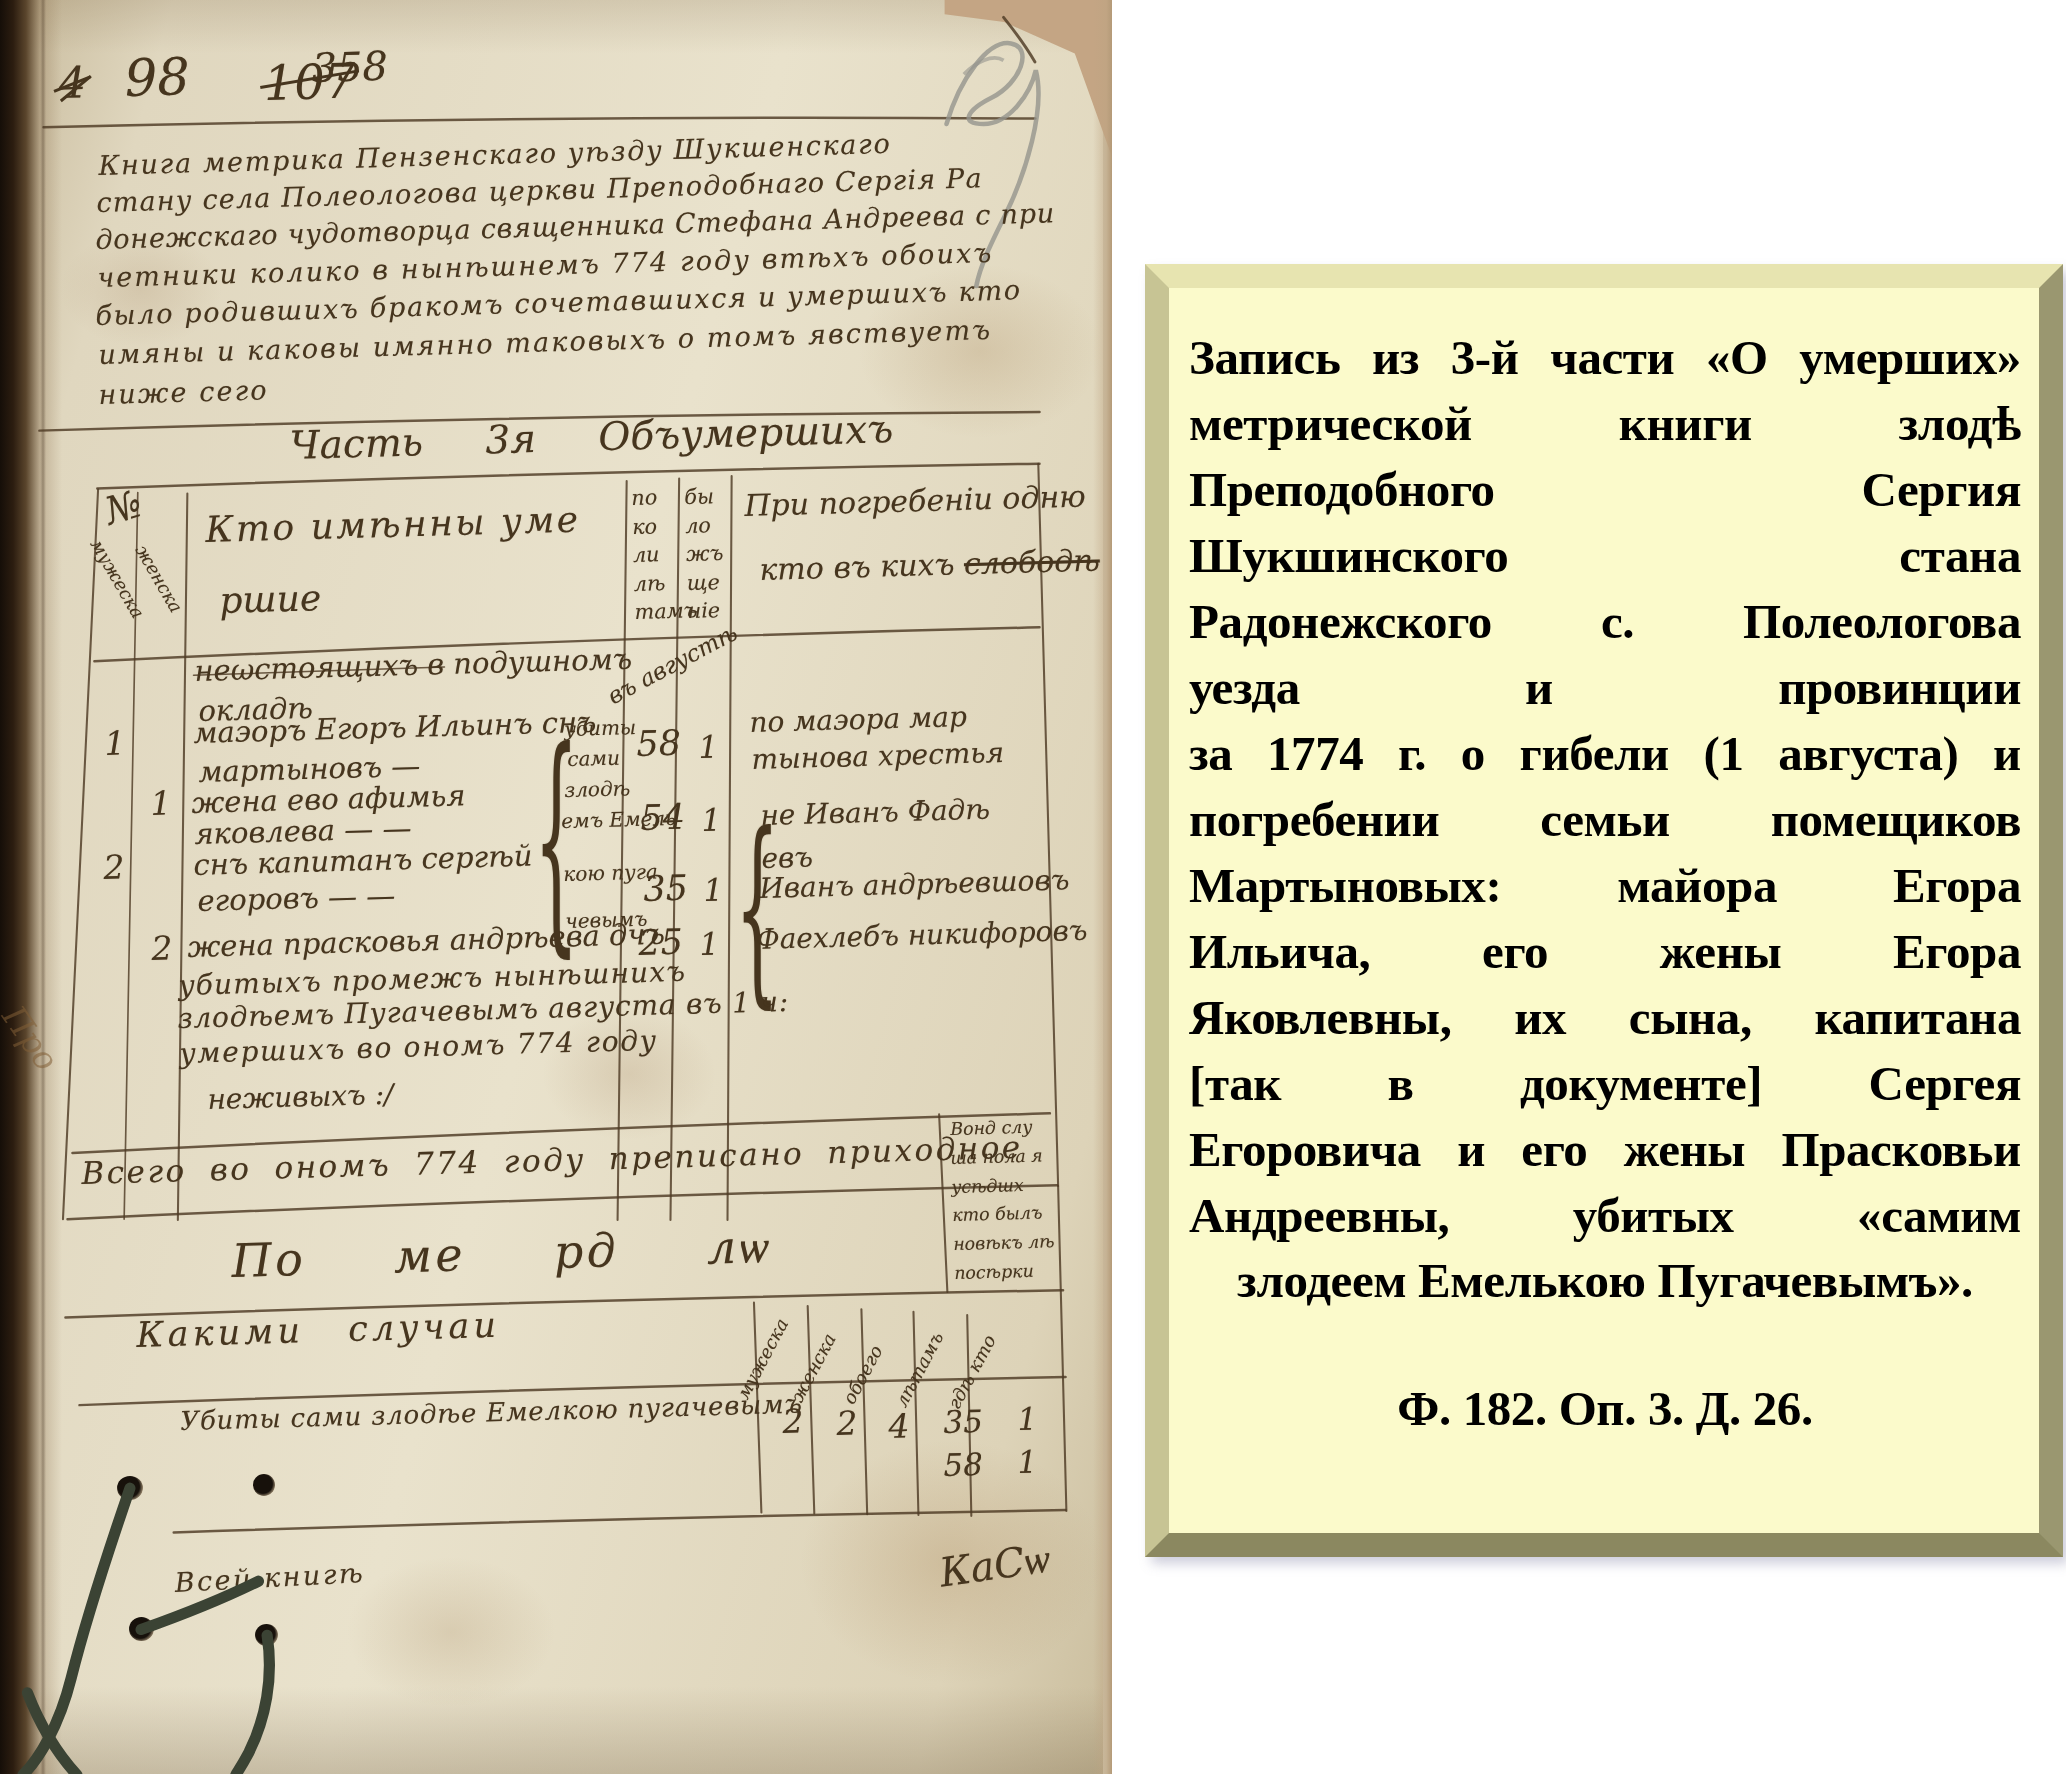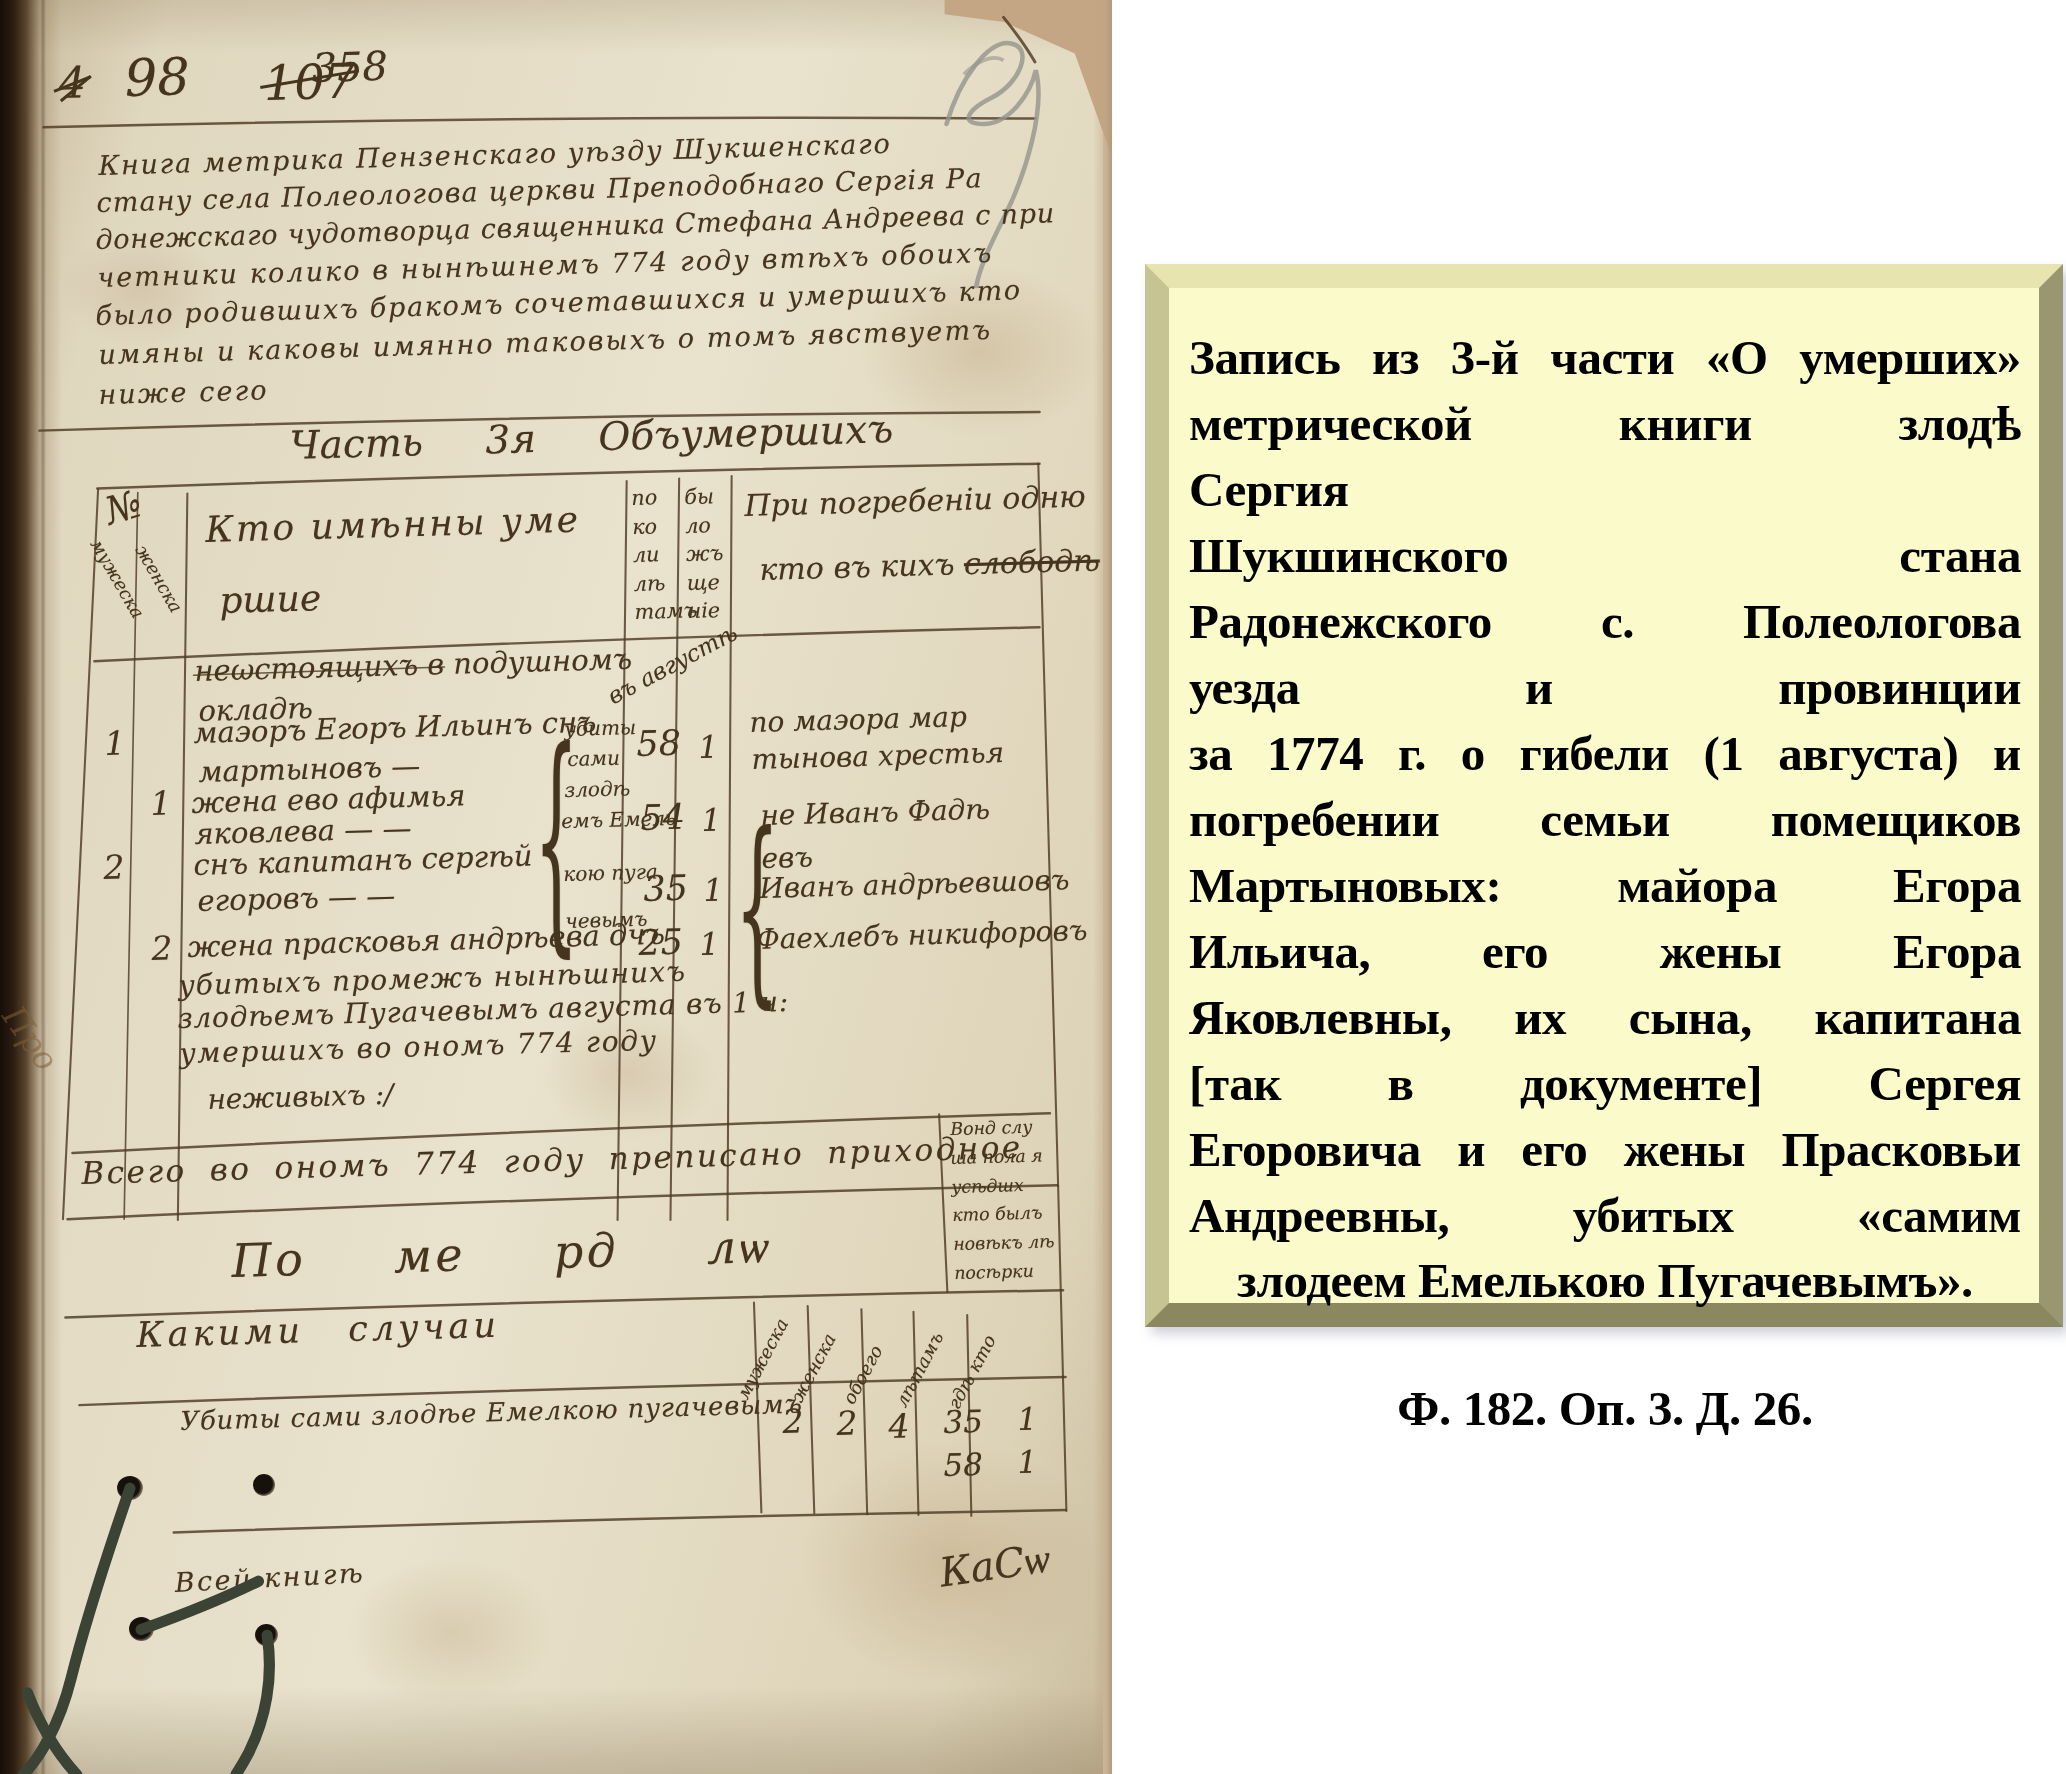--- a/index.html
+++ b/index.html
@@ -41,21 +41,21 @@
   .xout::before{transform:rotate(-20deg);}
   .xout::after{transform:rotate(-38deg) translateY(5.8px);}
   .snum{position:relative;display:inline-block;}
   .snum::before{content:"";position:absolute;left:-4.1px;right:-4.1px;top:42%;height:2.9px;background:#46351e;transform:rotate(-8deg);}
   .struck{text-decoration:line-through;text-decoration-thickness:2.5px;}
   .brace{font-style:normal;font-family:"DejaVu Serif",serif;}
   .hole{position:absolute;border-radius:50%;
     background:radial-gradient(circle at 45% 45%,#17110b 0 55%,rgba(90,70,45,.65) 72%,rgba(90,70,45,0) 78%);}
 
   
-  .caption-box{position:absolute;left:1145px;top:264px;width:918px;height:1063px;box-sizing:border-box;
+  .caption-box{position:absolute;left:1145px;top:264px;width:918px;height:1293px;box-sizing:border-box;
     border-style:solid;border-width:24px;
     border-top-color:#e7e4b0;border-left-color:#c7c494;border-right-color:#9a9770;border-bottom-color:#8b8860;
     background:#fbfacb;box-shadow:5.8px 7.4px 11.6px rgba(110,110,150,.35);}
   .caption-inner{position:absolute;left:0;top:0;right:0;bottom:0;padding:36px 18px 0 20px;}
   .cap-line{height:66px;display:flex;justify-content:space-between;align-items:center;
     font-weight:bold;font-size:49px;letter-spacing:-0.4px;color:#000;white-space:nowrap;}
   .cap-center{display:block;text-align:center;line-height:66px;}
   .cap-gap{height:62px;}
 </style>
 </head>
@@ -230,20 +230,21 @@
         <span>части</span>
         <span>«О</span>
         <span>умерших»</span>
       </div>
     <div class="cap-line">
         <span>метрической</span>
         <span>книги</span>
         <span>злодѣ</span>
       </div>
     <div class="cap-line">
+        <span>Преподобного</span>
         <span>Сергия</span>
       </div>
     <div class="cap-line">
         <span>Шукшинского</span>
         <span>стана</span>
       </div>
     <div class="cap-line">
         <span>Радонежского</span>
         <span>с.</span>
         <span>Полеологова</span>

